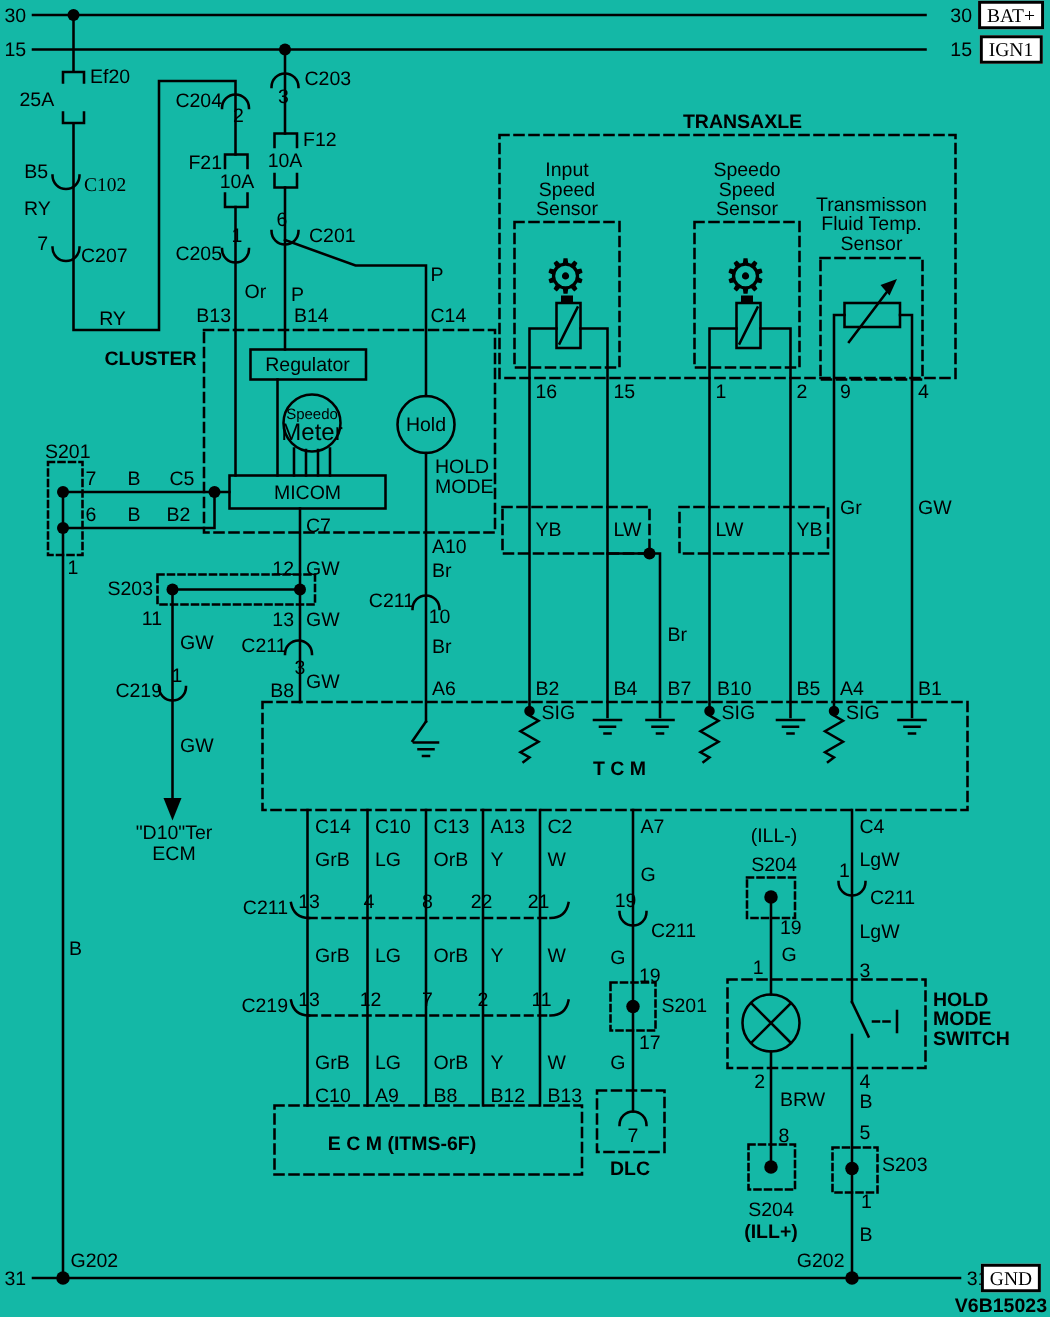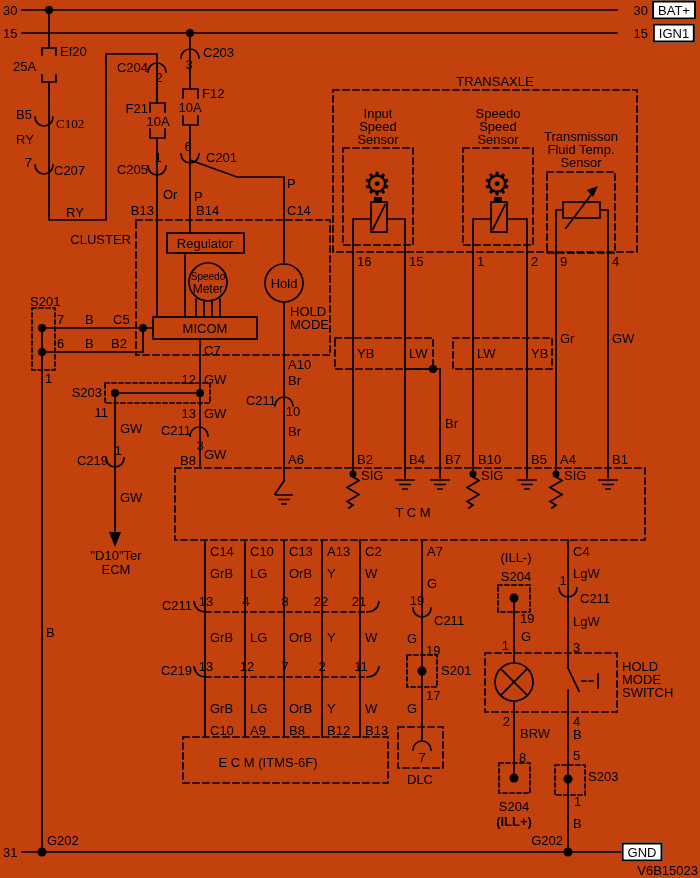--- a/index.html
+++ b/index.html
@@ -1,25 +1,25 @@
 <!DOCTYPE html>
 <html><head>
 <meta charset="utf-8">
 <style>
   html,body{margin:0;padding:0;background:#fff;}
-  #stage{position:relative;width:700px;height:878px;background:#c2410c;overflow:hidden;
+  #stage{position:relative;width:700px;height:878px;background:#14b8a6;overflow:hidden;
          font-family:"Liberation Sans",sans-serif;}
   #wires-svg{position:absolute;left:0;top:0;}
   #labels{position:absolute;left:0;top:0;width:700px;height:878px;}
   .lbl{position:absolute;font-size:13px;color:#000;white-space:pre;line-height:1;}
   .a-l{transform:translate(0,-50%);}
   .a-c{transform:translate(-50%,-50%);}
   .a-r{transform:translate(-100%,-50%);}
-  .bold{font-weight:normal;}
-  .boxed{border:2px solid #000;padding:1px 4px;background:#fff;}
+  .bold{font-weight:bold;}
+  .boxed{border:2px solid #000;padding:1px 4px;background:#fff;font-family:Liberation Serif, serif;}
 </style>
 </head>
 <body>
 
 <div id="stage">
   <svg id="wires-svg" width="700" height="878" viewBox="0 0 700 878">
     <g stroke="#000" stroke-width="1.7" fill="none" stroke-linecap="square">
 
       <g>
         <path d="M22 10 H617 M22 33 H617 M22 852 H640"></path>
@@ -209,21 +209,21 @@
       <span class="lbl a-c" style="left: 190px; top: 107px;">10A</span>
       <span class="lbl a-c" style="left: 188px; top: 146px;">6</span>
       <span class="lbl a-l" style="left: 206px; top: 157px;">C201</span>
       <span class="lbl a-l" style="left: 194px; top: 196px;">P</span>
       <span class="lbl a-l" style="left: 196px; top: 210px;">B14</span>
       <span class="lbl a-l" style="left: 287px; top: 183px;">P</span>
       <span class="lbl a-l" style="left: 287px; top: 210px;">C14</span>
       <span class="lbl a-r bold" style="left: 131px; top: 239px;">CLUSTER</span>
       <span class="lbl a-c" style="left: 205px; top: 243px;">Regulator</span>
       <span class="lbl a-c" style="left: 208px; top: 277px; font-size: 10px;">Speedo</span>
-      <span class="lbl a-c" style="left: 208px; top: 289px; font-size: 12px;">Meter</span>
+      <span class="lbl a-c" style="left: 208px; top: 289px; font-size: 16px;">Meter</span>
       <span class="lbl a-c" style="left: 284px; top: 283px;">Hold</span>
       <span class="lbl a-l" style="left: 290px; top: 311px;">HOLD</span>
       <span class="lbl a-l" style="left: 290px; top: 324px;">MODE</span>
       <span class="lbl a-c" style="left: 205px; top: 328px;">MICOM</span>
       <span class="lbl a-l" style="left: 30px; top: 301px;">S201</span>
       <span class="lbl a-l" style="left: 57px; top: 319px;">7</span>
       <span class="lbl a-l" style="left: 85px; top: 319px;">B</span>
       <span class="lbl a-l" style="left: 113px; top: 319px;">C5</span>
       <span class="lbl a-l" style="left: 57px; top: 343px;">6</span>
       <span class="lbl a-l" style="left: 85px; top: 343px;">B</span>
@@ -360,16 +360,16 @@
       <span class="lbl a-l" style="left: 573px; top: 734px;">B</span>
       <span class="lbl a-l" style="left: 573px; top: 755px;">5</span>
       <span class="lbl a-l" style="left: 588px; top: 776px;">S203</span>
       <span class="lbl a-l" style="left: 574px; top: 801px;">1</span>
       <span class="lbl a-l" style="left: 573px; top: 823px;">B</span>
       <span class="lbl a-r" style="left: 563px; top: 840px;">G202</span>
       <span class="lbl a-l" style="left: 46px; top: 632px;">B</span>
       <span class="lbl a-l" style="left: 47px; top: 840px;">G202</span>
       <span class="lbl a-l" style="left: 3px; top: 852px;">31</span>
       <span class="lbl a-r" style="left: 659px; top: 852px;">31</span>
-      <span class="lbl a-c boxed" style="left: 642px; top: 852px;">GND</span>
+      <span class="lbl a-c boxed" style="left: 674px; top: 852px;">GND</span>
       <span class="lbl a-r bold" style="left: 698px; top: 870px;">V6B15023</span>
     </div>
 </div>
 
 </body></html>

